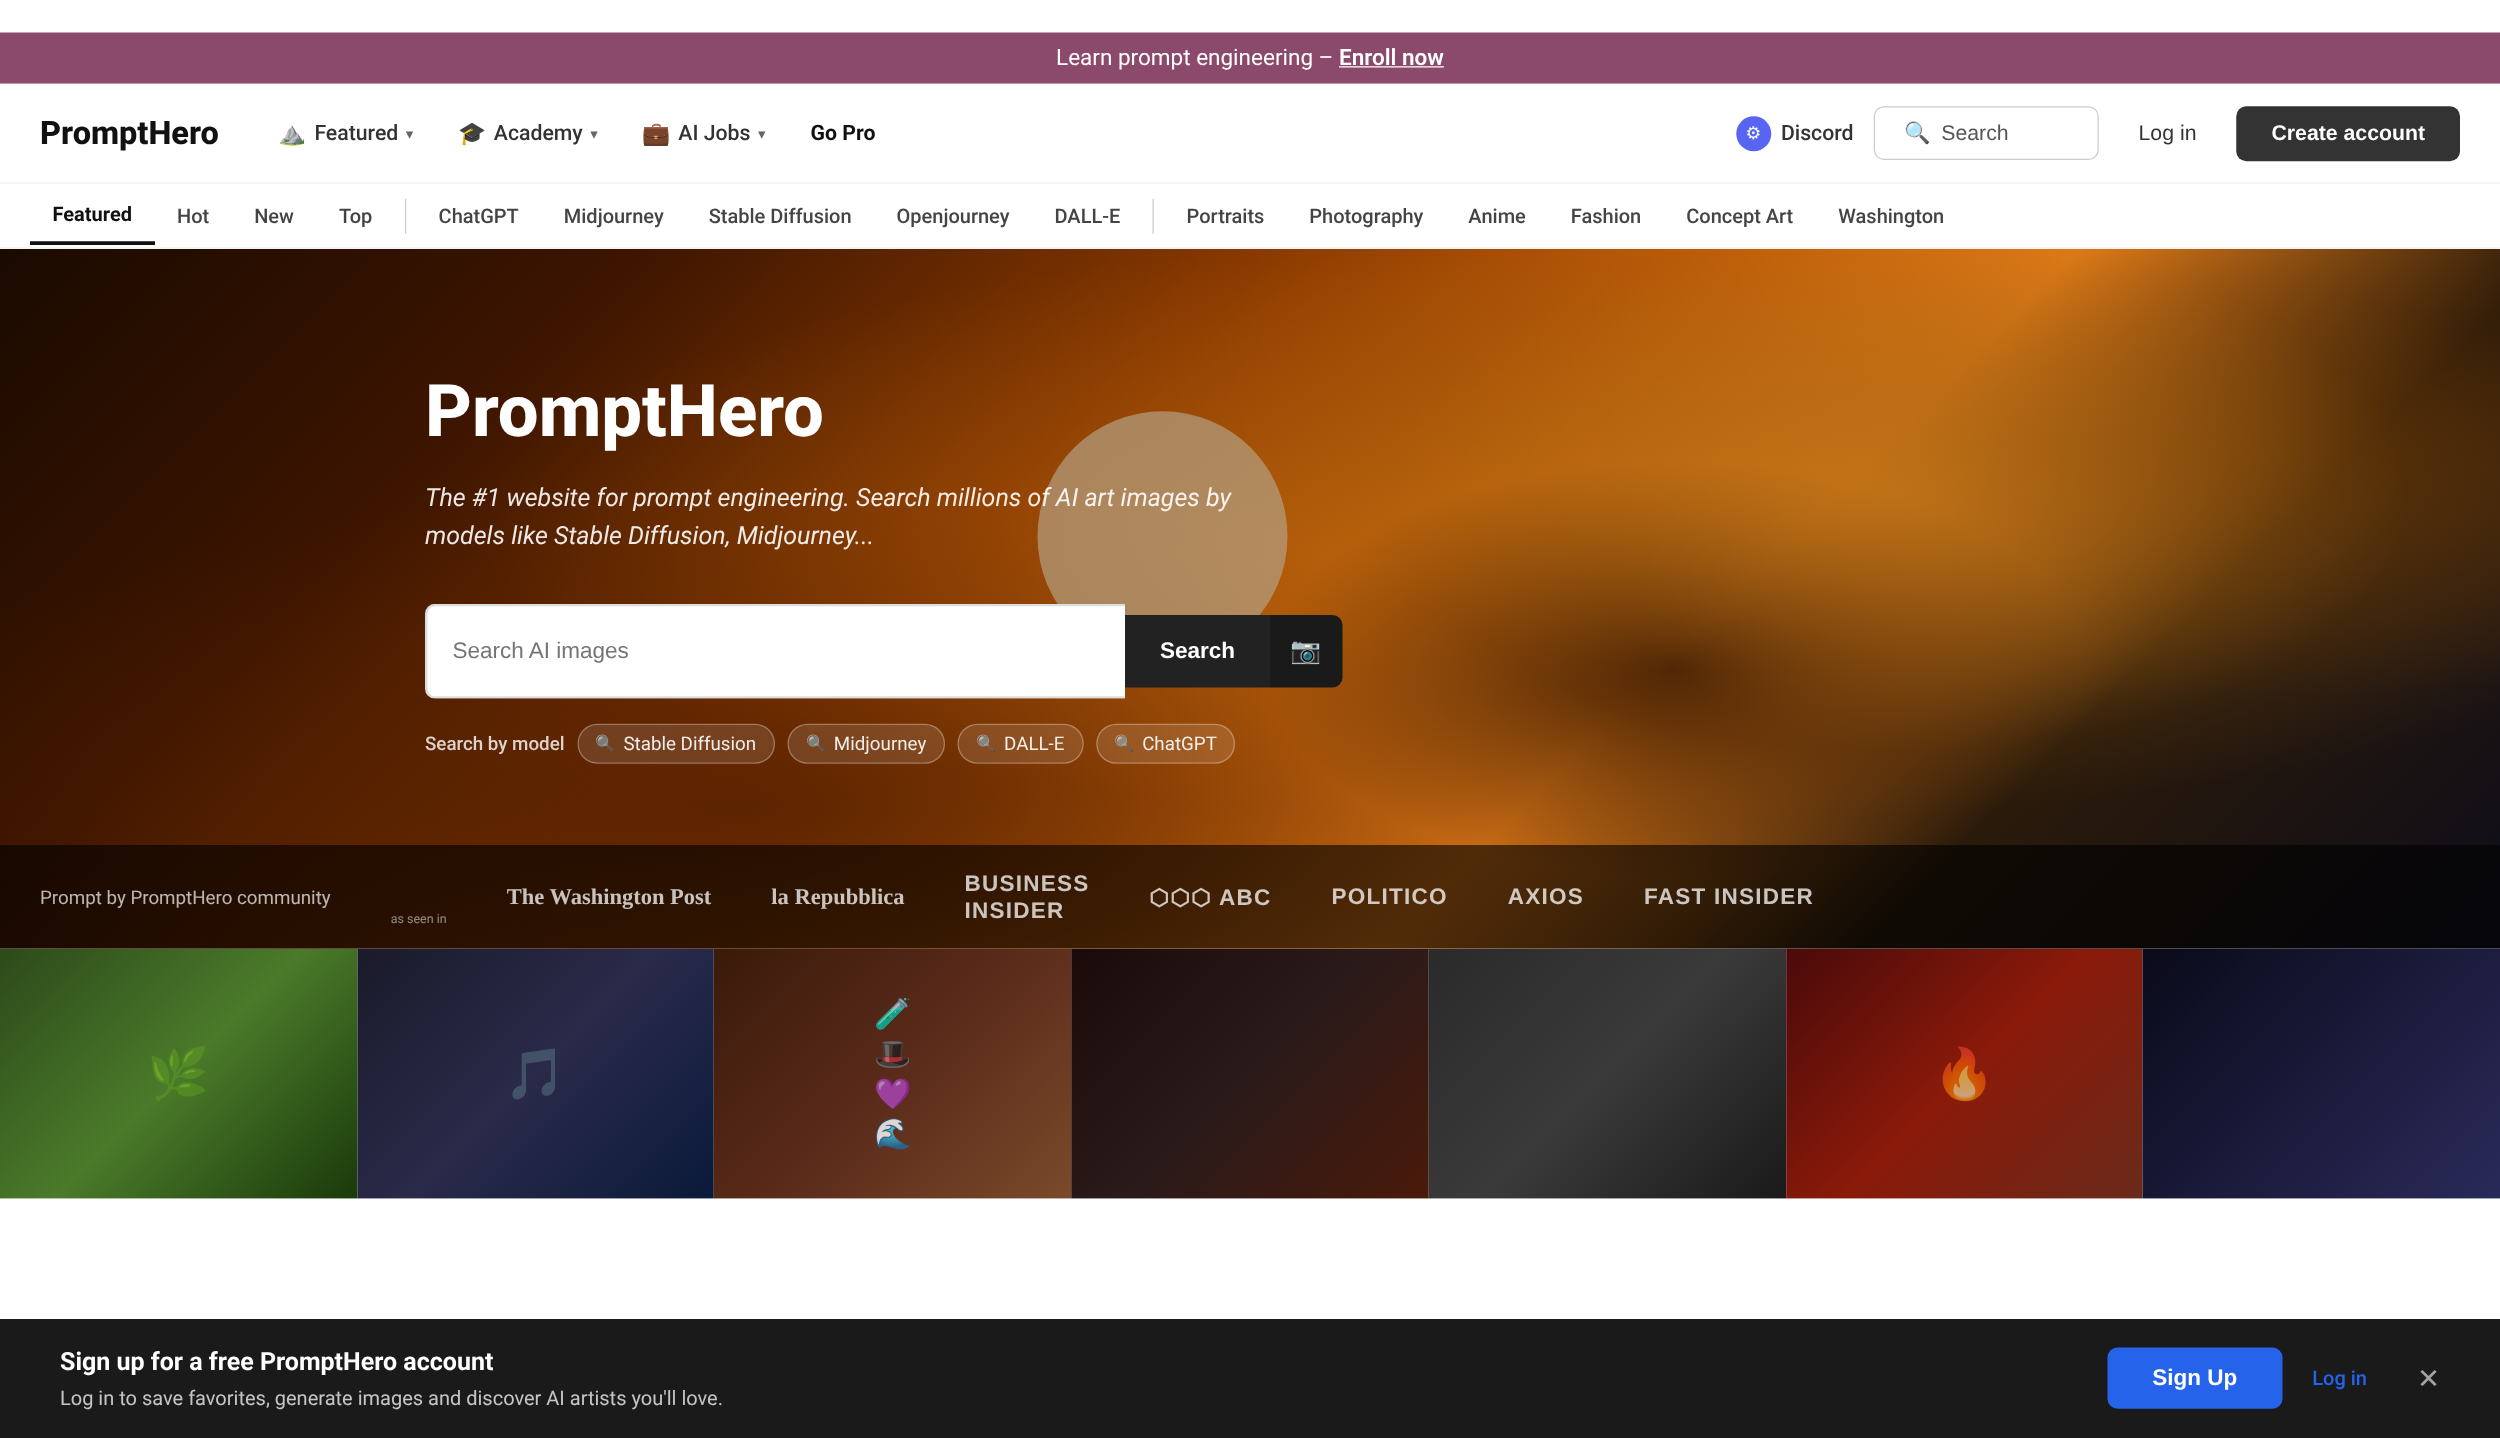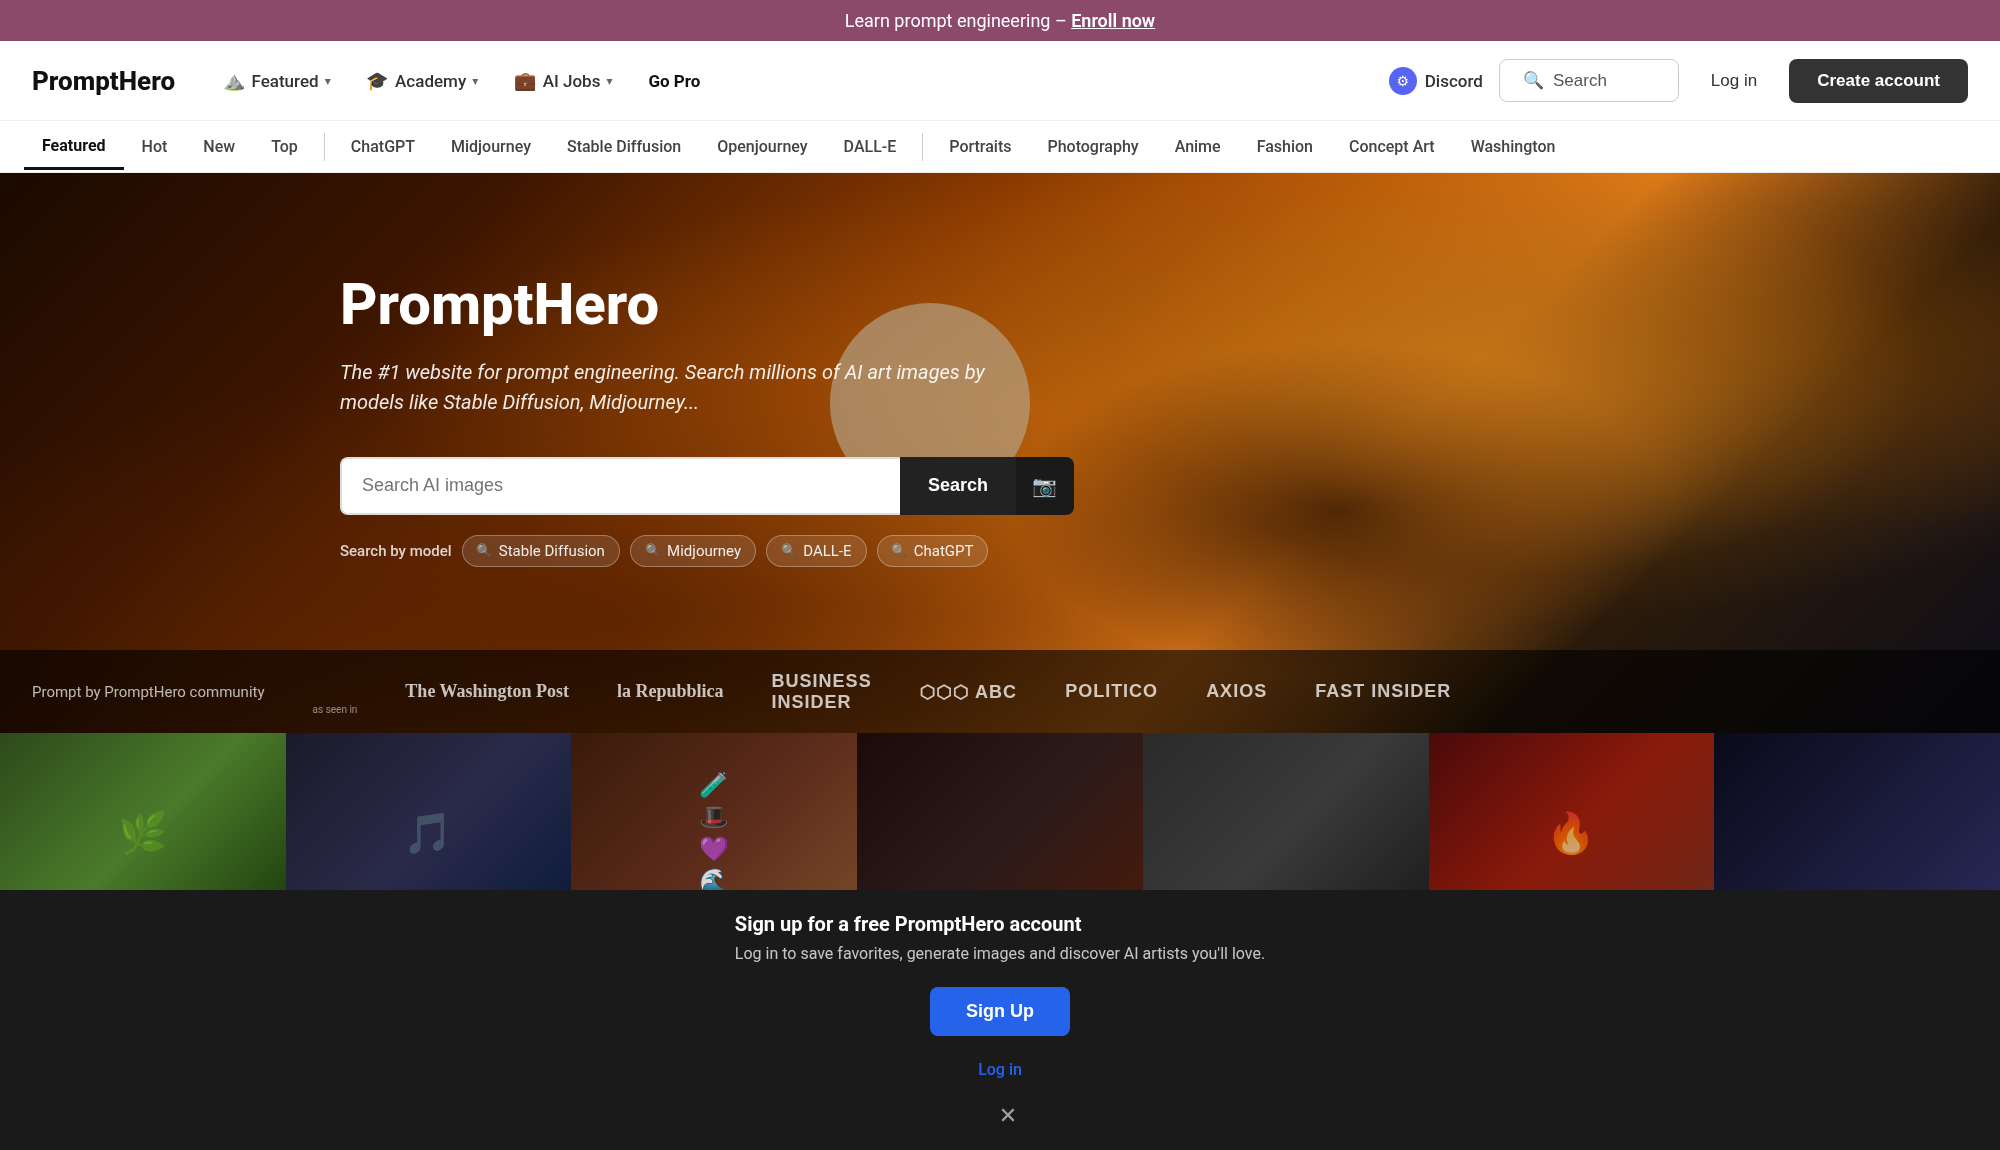--- a/index.html
+++ b/index.html
@@ -6,20 +6,21 @@
     body { font-family: -apple-system, BlinkMacSystemFont, 'Segoe UI', Roboto, sans-serif; overflow-x: hidden; width: 2000px; }
 
     
     .top-banner {
       background: #8b4a6b;
       color: white;
       text-align: center;
       padding: 10px 0;
       font-size: 18px;
       font-weight: 400;
+      margin-top: 26px;
     }
     .top-banner a {
       color: white;
       text-decoration: underline;
       font-weight: 600;
     }
 
     
     .navbar {
       display: flex;
@@ -224,21 +225,21 @@
       font-style: italic;
     }
     .hero-search-row {
       display: flex;
       align-items: center;
       gap: 0;
       margin-bottom: 20px;
     }
     .hero-search-input {
       flex: 1;
-      height: 58px;
+      height: 76px;
       padding: 0 20px;
       font-size: 18px;
       border: 2px solid #ddd;
       border-right: none;
       border-radius: 8px 0 0 8px;
       outline: none;
       background: white;
       color: #555;
       min-width: 560px;
     }
@@ -355,21 +356,20 @@
       position: fixed;
       bottom: 0;
       left: 0;
       right: 0;
       background: #1a1a1a;
       display: flex;
       align-items: center;
       padding: 22px 48px;
       z-index: 1000;
       gap: 24px;
-      flex-direction: column;
     }
     .toast-text-block {
       flex: 1;
     }
     .toast-title {
       color: white;
       font-size: 20px;
       font-weight: 700;
       margin-bottom: 8px;
     }

